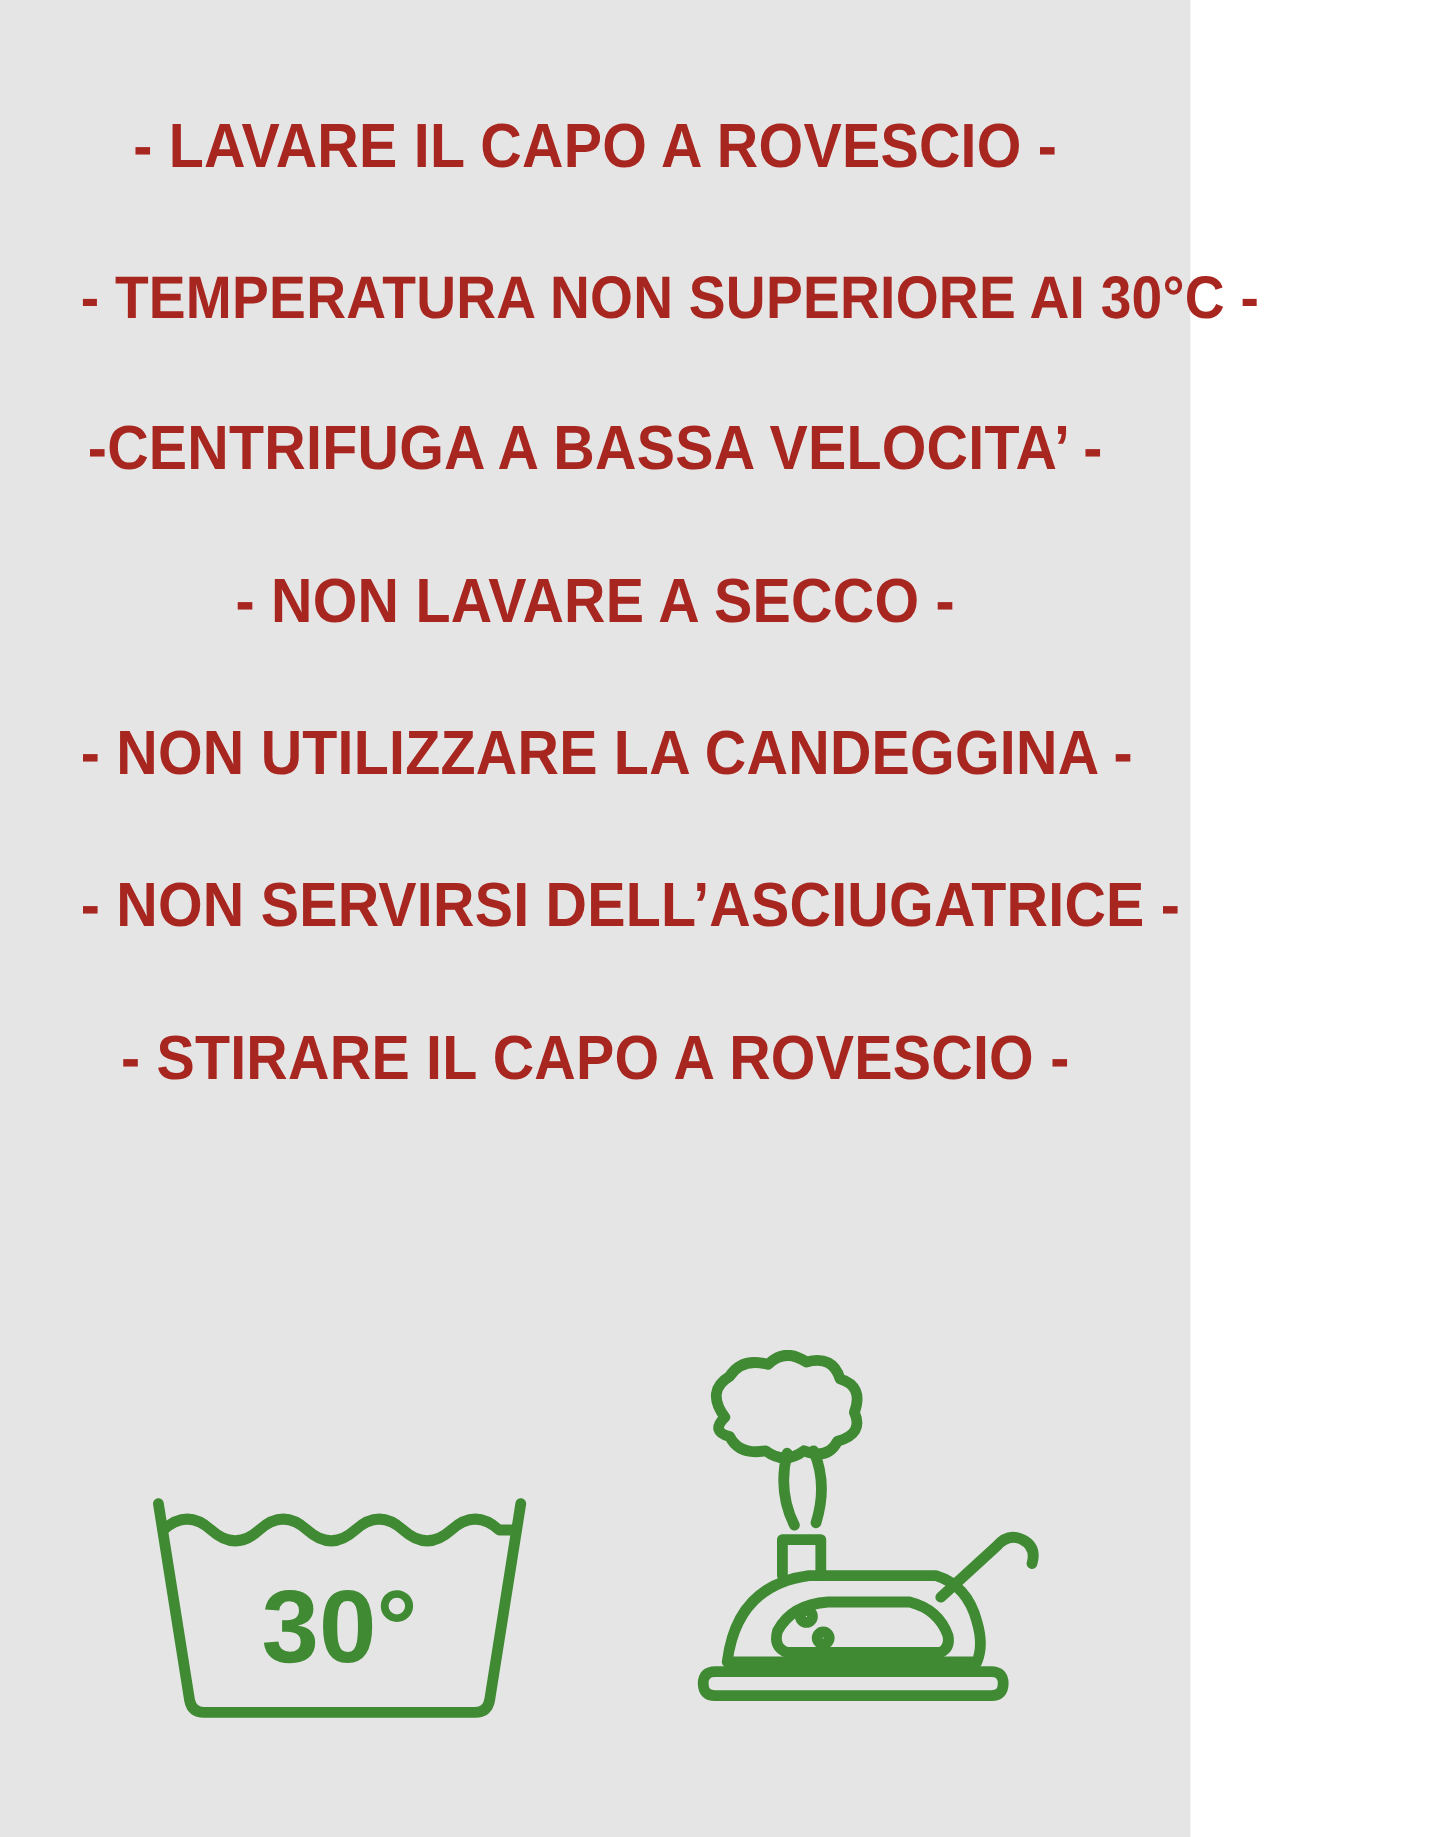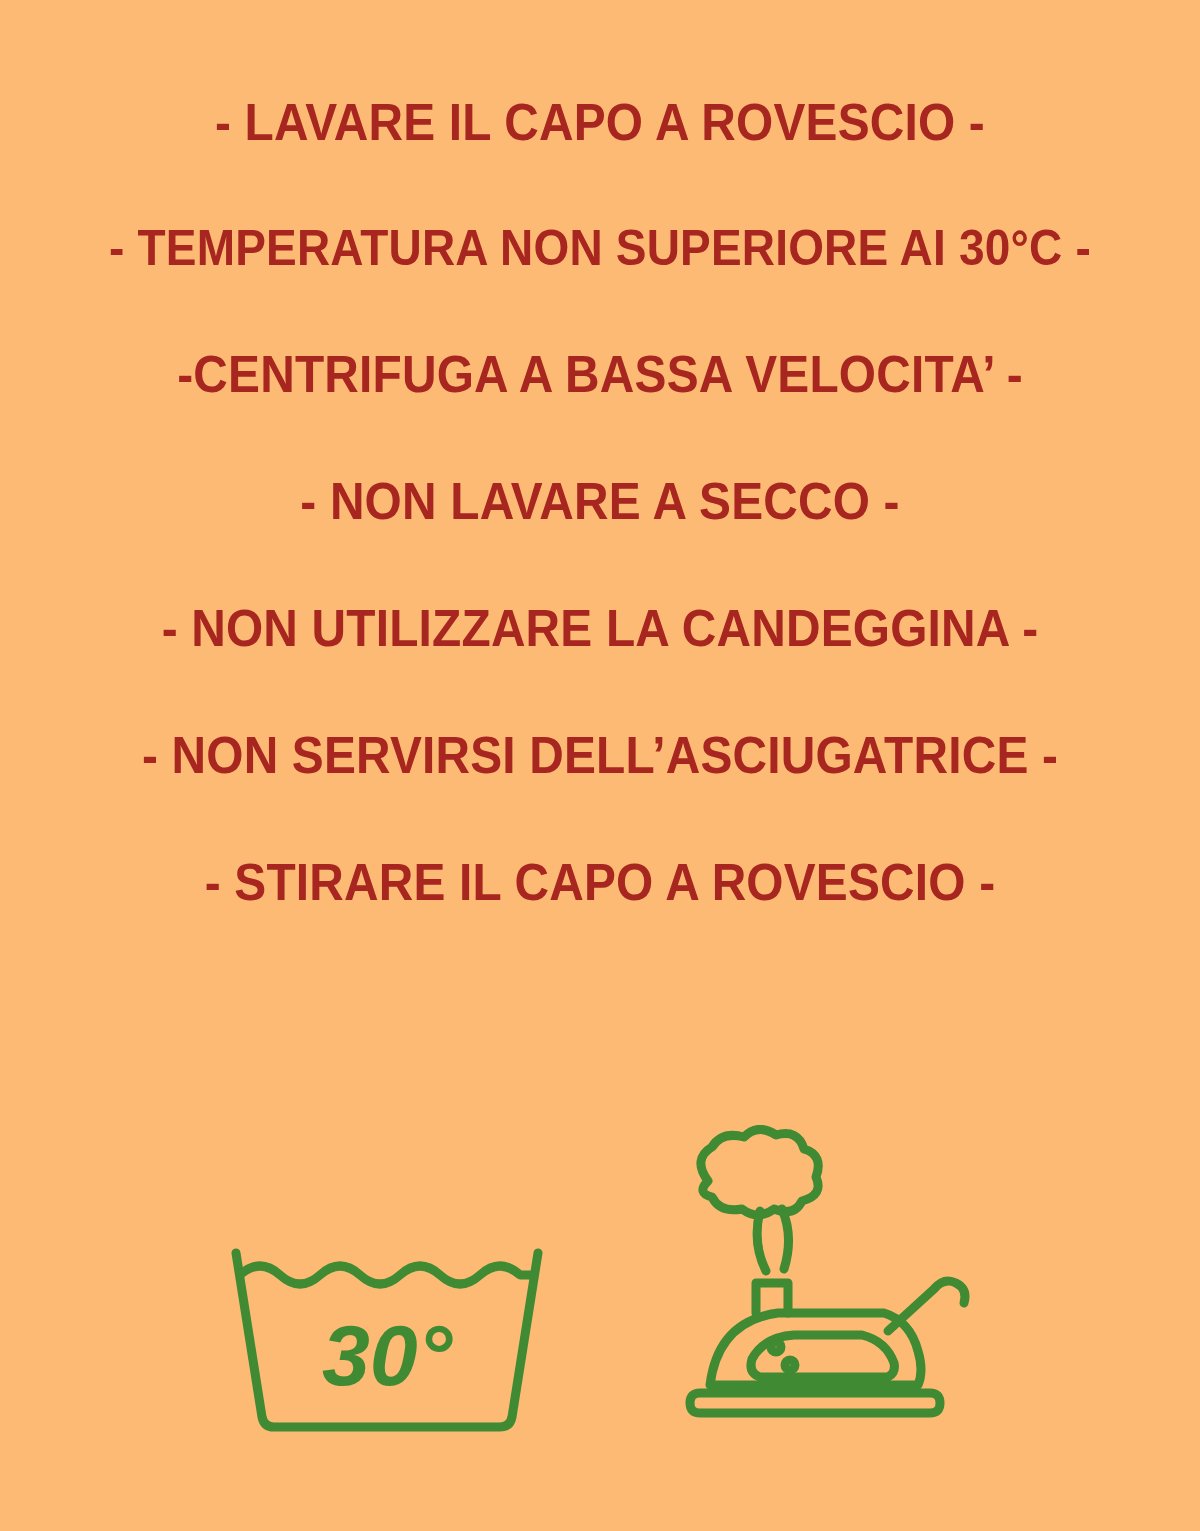--- a/index.html
+++ b/index.html
@@ -8,23 +8,23 @@
     background: #ffffff;
   }
   body {
     width: 1200px;
     height: 1531px;
     font-family: "Liberation Sans", sans-serif;
     overflow: hidden;
   }
   .sheet {
     position: relative;
-    width: 1200px;
+    width: 992px;
     height: 1531px;
-    background: #fdba74;
+    background: #e5e5e5;
     box-sizing: border-box;
   }
   .care-list {
     list-style: none;
     margin: 0;
     padding: 96px 30px 0 30px;
     text-align: center;
   }
   .care-line {
     color: #a82620;
@@ -43,21 +43,20 @@
   }
   .symbols {
     position: absolute;
     left: 0;
     right: 0;
     bottom: 96px;
     display: flex;
     justify-content: center;
     align-items: flex-end;
     gap: 96px;
-    font-style: italic;
   }
   .symbol {
     display: block;
   }
   .sym-green {
     stroke: #3f8a33;
     fill: none;
     stroke-width: 9;
     stroke-linecap: round;
     stroke-linejoin: round;

